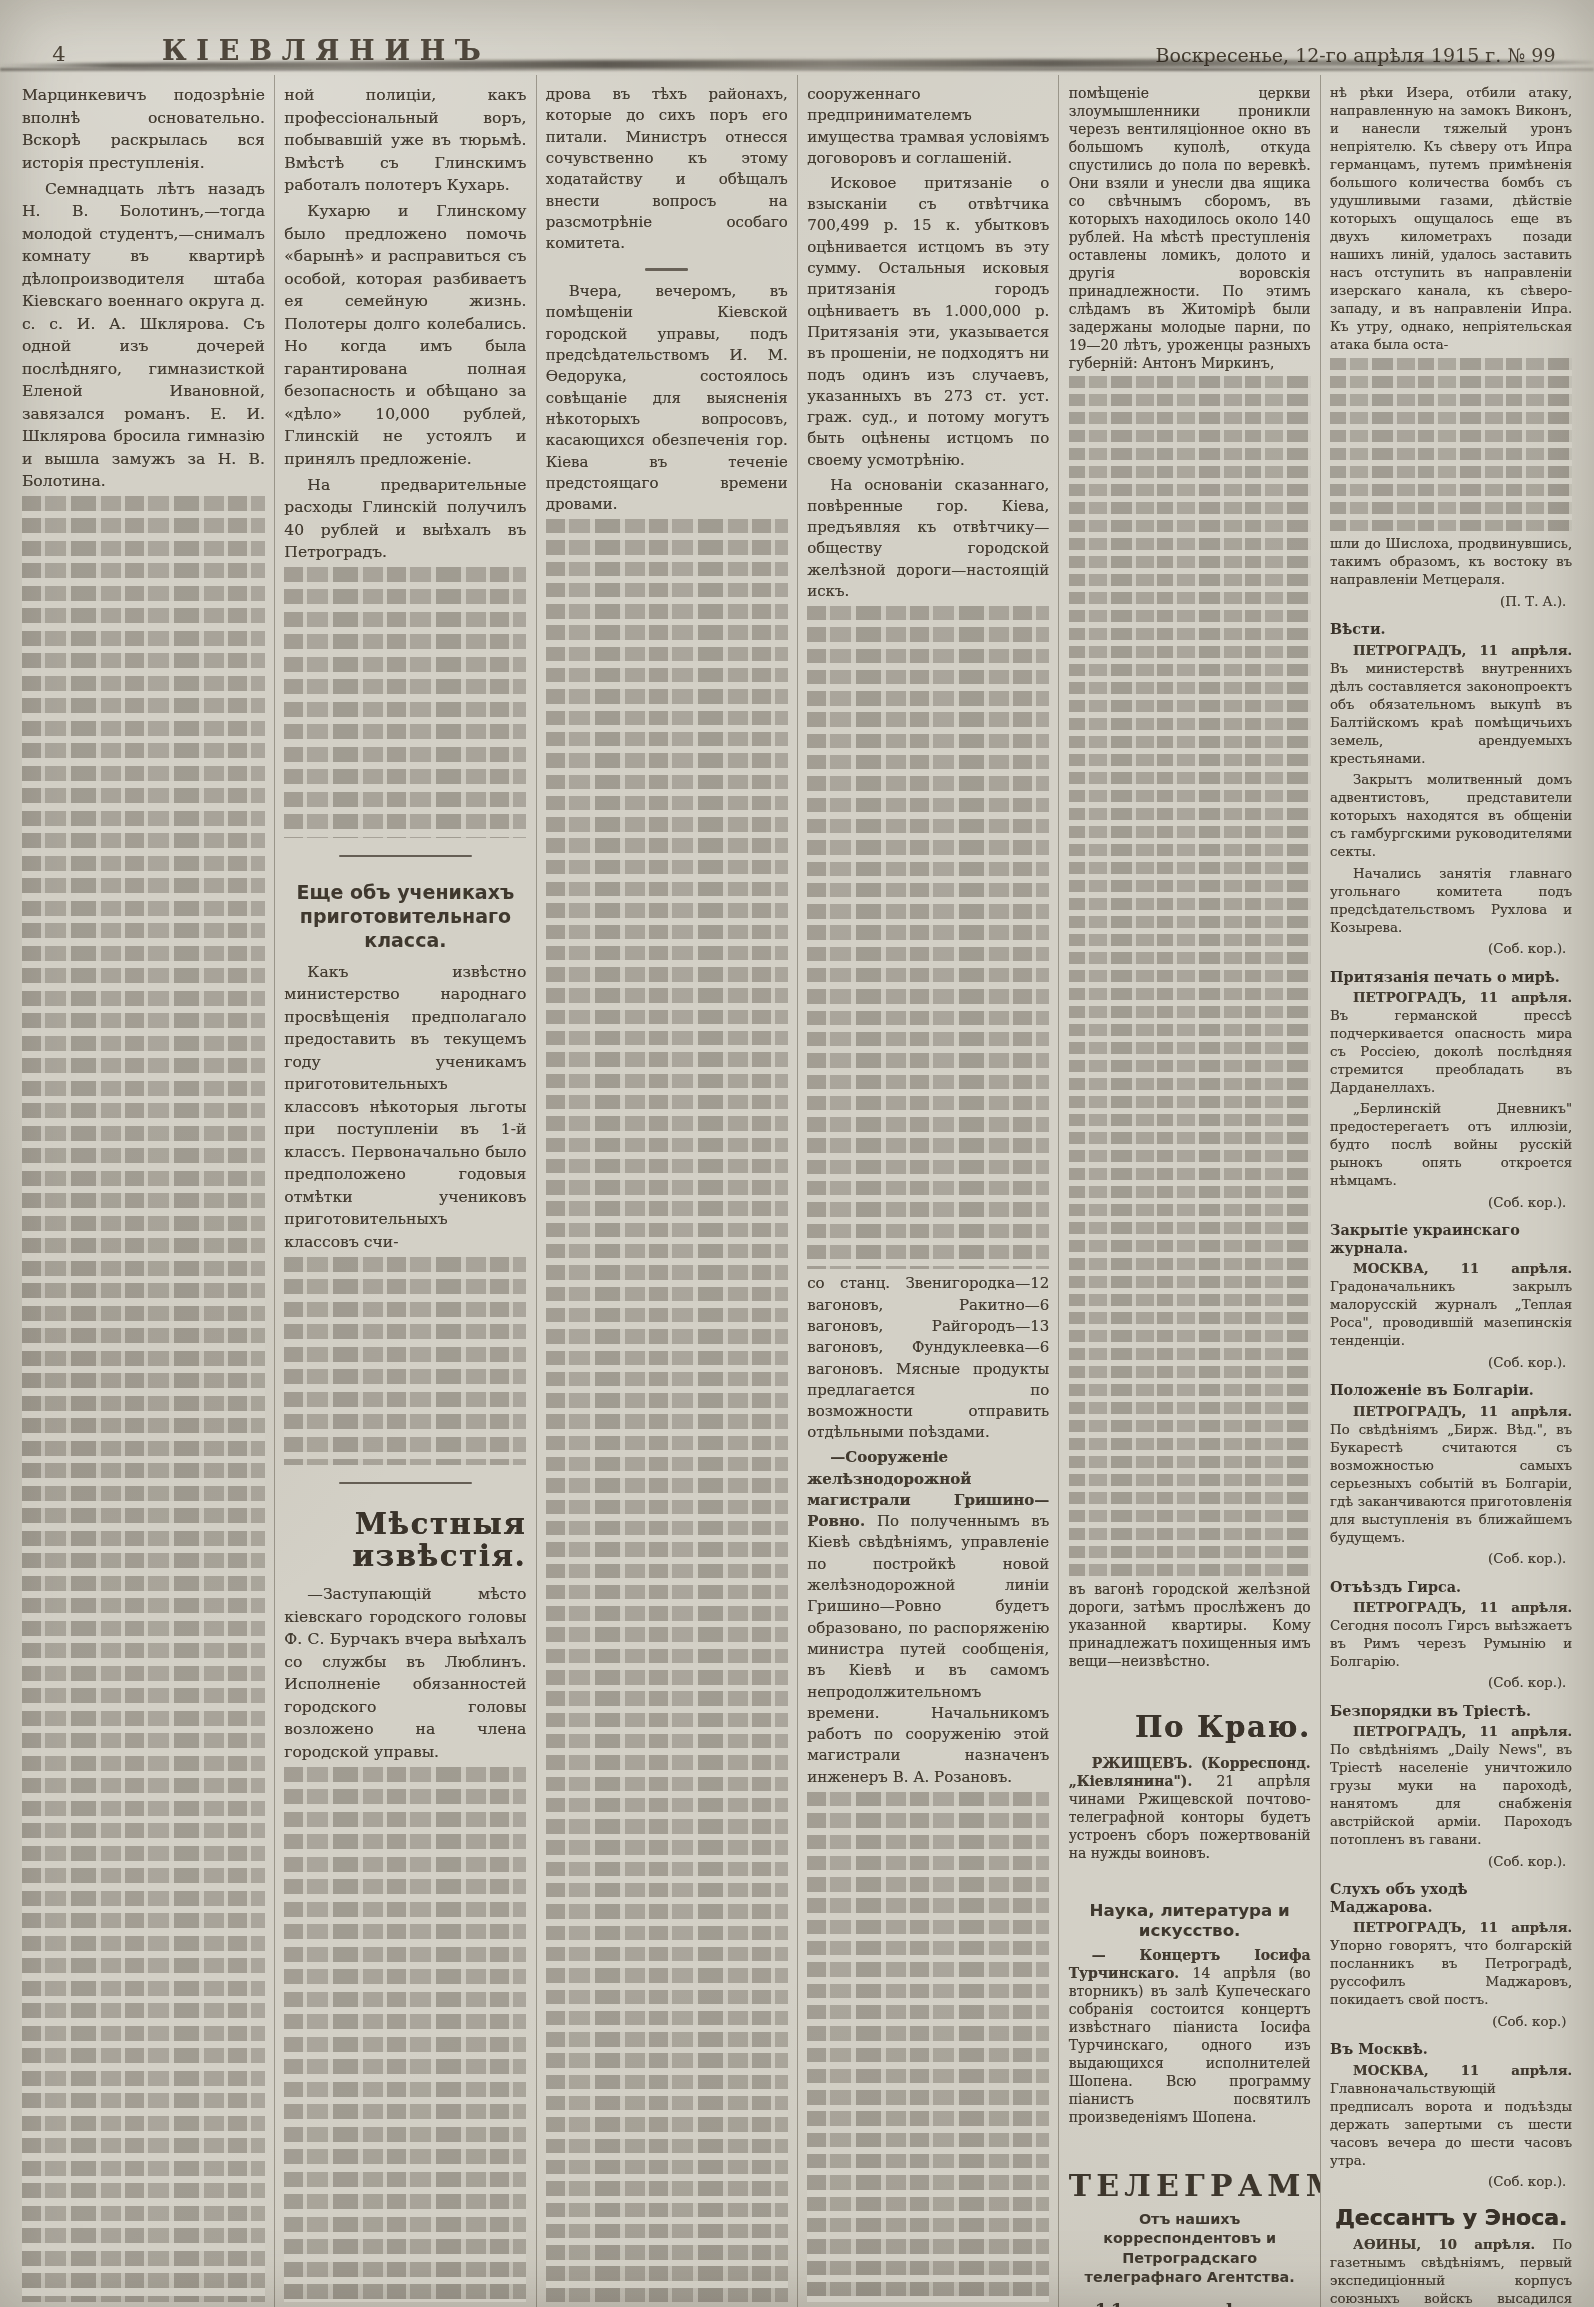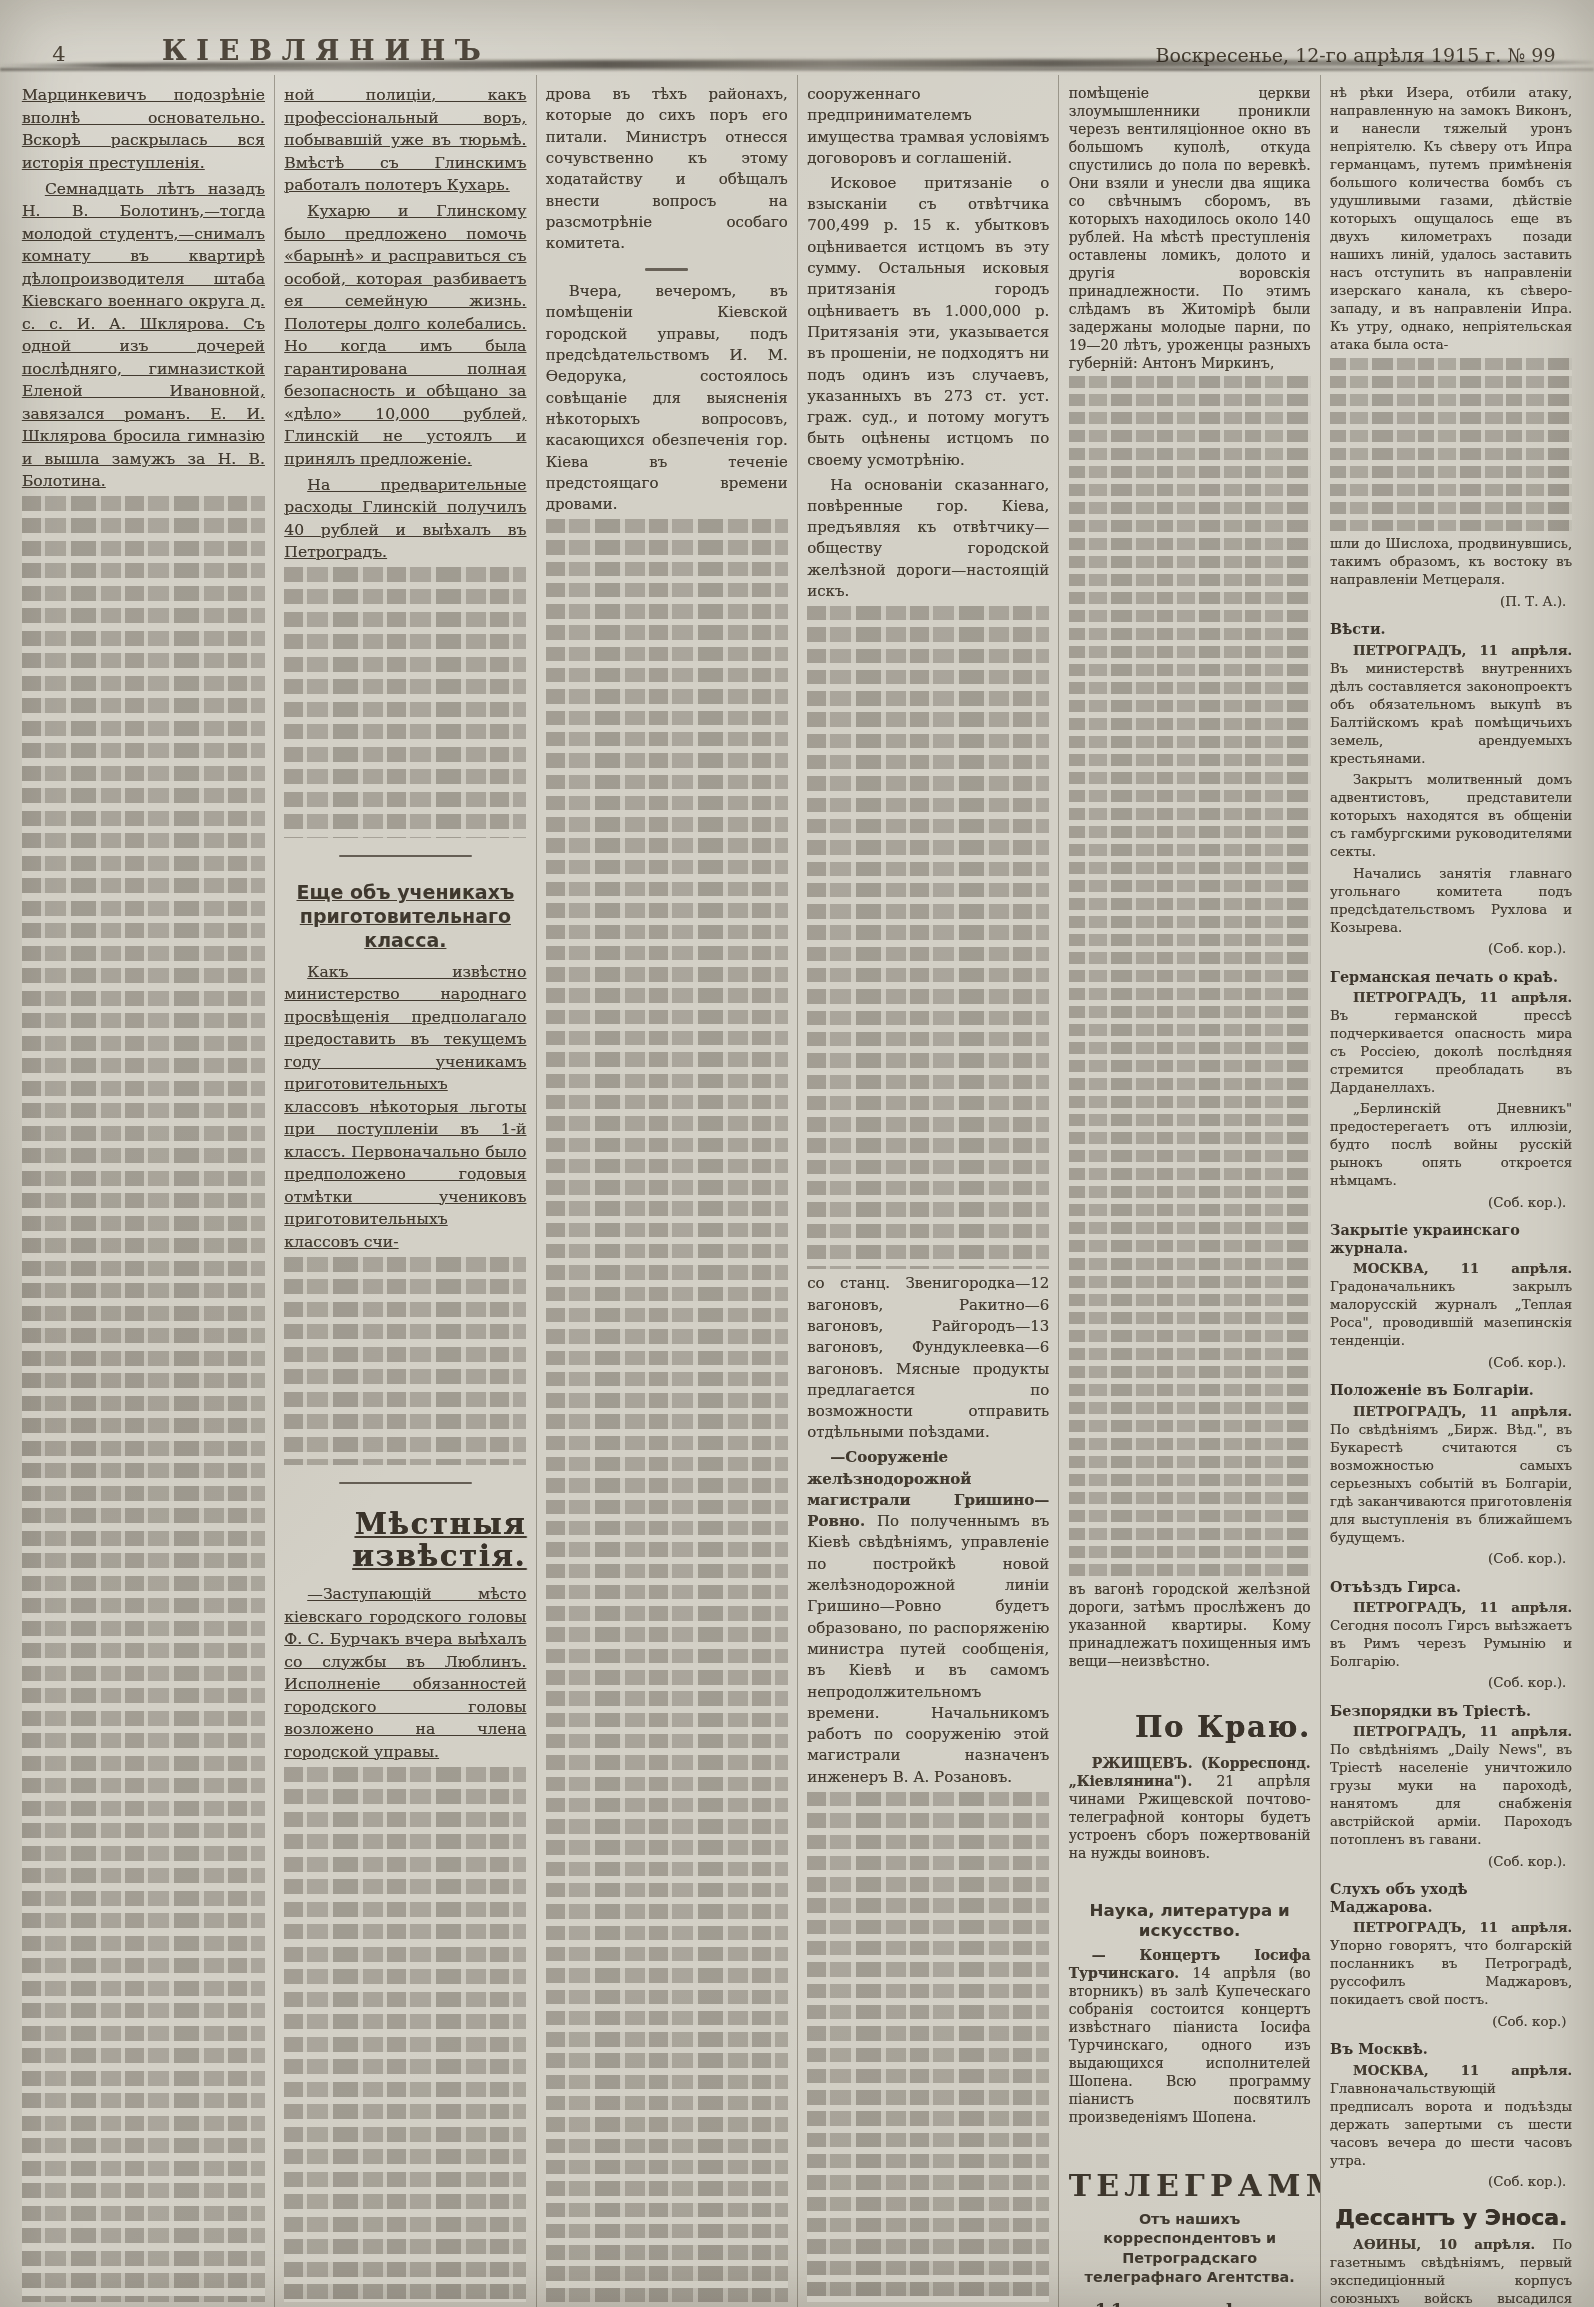--- a/index.html
+++ b/index.html
@@ -50,21 +50,21 @@
     position:absolute;top:75px;bottom:0;left:12.7px;right:12.7px;
     display:grid;grid-template-columns:repeat(6,1fr);
   }
   .col{
     display:flex;flex-direction:column;
     padding:9.2px 9.2px 0 9.2px;box-sizing:border-box;
     overflow:hidden;
     text-align:justify;
   }
   .col + .col{border-left:1.2px solid rgba(75,66,53,.42);}
-  .c1,.c2{font-size:15.6px;line-height:22.5px;text-decoration:underline;}
+  .c1,.c2{font-size:15.6px;line-height:22.5px;}
   .c3,.c4{font-size:15px;line-height:21.3px;}
   .c5{font-size:14px;line-height:18px;}
   .c6{font-size:13.3px;line-height:18px;}
   .para{margin:0 0 3.5px 0;text-indent:23px;text-shadow:0 0 0.4px rgba(62,54,44,.55);}
   .para.ni{text-indent:0;}
   .lead{font-weight:bold;}
   .byline{text-align:right;padding-right:5.8px;margin:0 0 3.5px 0;text-shadow:0 0 0.4px rgba(62,54,44,.55);}
   
   .h-small{font-weight:bold;text-align:left;text-indent:0;margin:7px 0 2.3px;font-size:1.08em;line-height:1.25;color:#3a332a;}
   .h-med{font-family:"DejaVu Sans",sans-serif;font-weight:bold;text-align:center;margin:11.5px 5.8px 8px;font-size:19px;line-height:1.25;color:#3f382e;}
@@ -171,21 +171,21 @@
       <div class="col c6">
         <p class="para ni">нѣ рѣки Изера, отбили атаку, направленную на замокъ Виконъ, и нанесли тяжелый уронъ непріятелю. Къ сѣверу отъ Ипра германцамъ, путемъ примѣненія большого количества бомбъ съ удушливыми газами, дѣйствіе которыхъ ощущалось еще въ двухъ километрахъ позади нашихъ линій, удалось заставить насъ отступить въ направленіи изерскаго канала, къ сѣверо-западу, и въ направленіи Ипра. Къ утру, однако, непріятельская атака была оста-</p>
         <div class="greek" style="height: 173px;"></div>
         <p class="para ni">шли до Шислоха, продвинувшись, такимъ образомъ, къ востоку въ направленіи Метцераля.</p>
         <div class="byline">(П. Т. А.).</div>
         <div class="h-small">Вѣсти.</div>
         <p class="para"><b class="lead">ПЕТРОГРАДЪ, 11 апрѣля. </b>Въ министерствѣ внутреннихъ дѣлъ составляется законопроектъ объ обязательномъ выкупѣ въ Балтійскомъ краѣ помѣщичьихъ земель, арендуемыхъ крестьянами.</p>
         <p class="para">Закрытъ молитвенный домъ адвентистовъ, представители которыхъ находятся въ общеніи съ гамбургскими руководителями секты.</p>
         <p class="para">Начались занятія главнаго угольнаго комитета подъ предсѣдательствомъ Рухлова и Козырева.</p>
         <div class="byline">(Соб. кор.).</div>
-        <div class="h-small">Германская печать о краѣ.</div>
+        <div class="h-small">Притязанія печать о мирѣ.</div>
         <p class="para"><b class="lead">ПЕТРОГРАДЪ, 11 апрѣля. </b>Въ германской прессѣ подчеркивается опасность мира съ Россіею, доколѣ послѣдняя стремится преобладать въ Дарданеллахъ.</p>
         <p class="para">„Берлинскій Дневникъ" предостерегаетъ отъ иллюзіи, будто послѣ войны русскій рынокъ опять откроется нѣмцамъ.</p>
         <div class="byline">(Соб. кор.).</div>
         <div class="h-small">Закрытіе украинскаго журнала.</div>
         <p class="para"><b class="lead">МОСКВА, 11 апрѣля. </b>Градоначальникъ закрылъ малорусскій журналъ „Теплая Роса", проводившій мазепинскія тенденціи.</p>
         <div class="byline">(Соб. кор.).</div>
         <div class="h-small">Положеніе въ Болгаріи.</div>
         <p class="para"><b class="lead">ПЕТРОГРАДЪ, 11 апрѣля. </b>По свѣдѣніямъ „Бирж. Вѣд.", въ Букарестѣ считаются съ возможностью самыхъ серьезныхъ событій въ Болгаріи, гдѣ заканчиваются приготовленія для выступленія въ ближайшемъ будущемъ.</p>
         <div class="byline">(Соб. кор.).</div>
         <div class="h-small">Отъѣздъ Гирса.</div>

